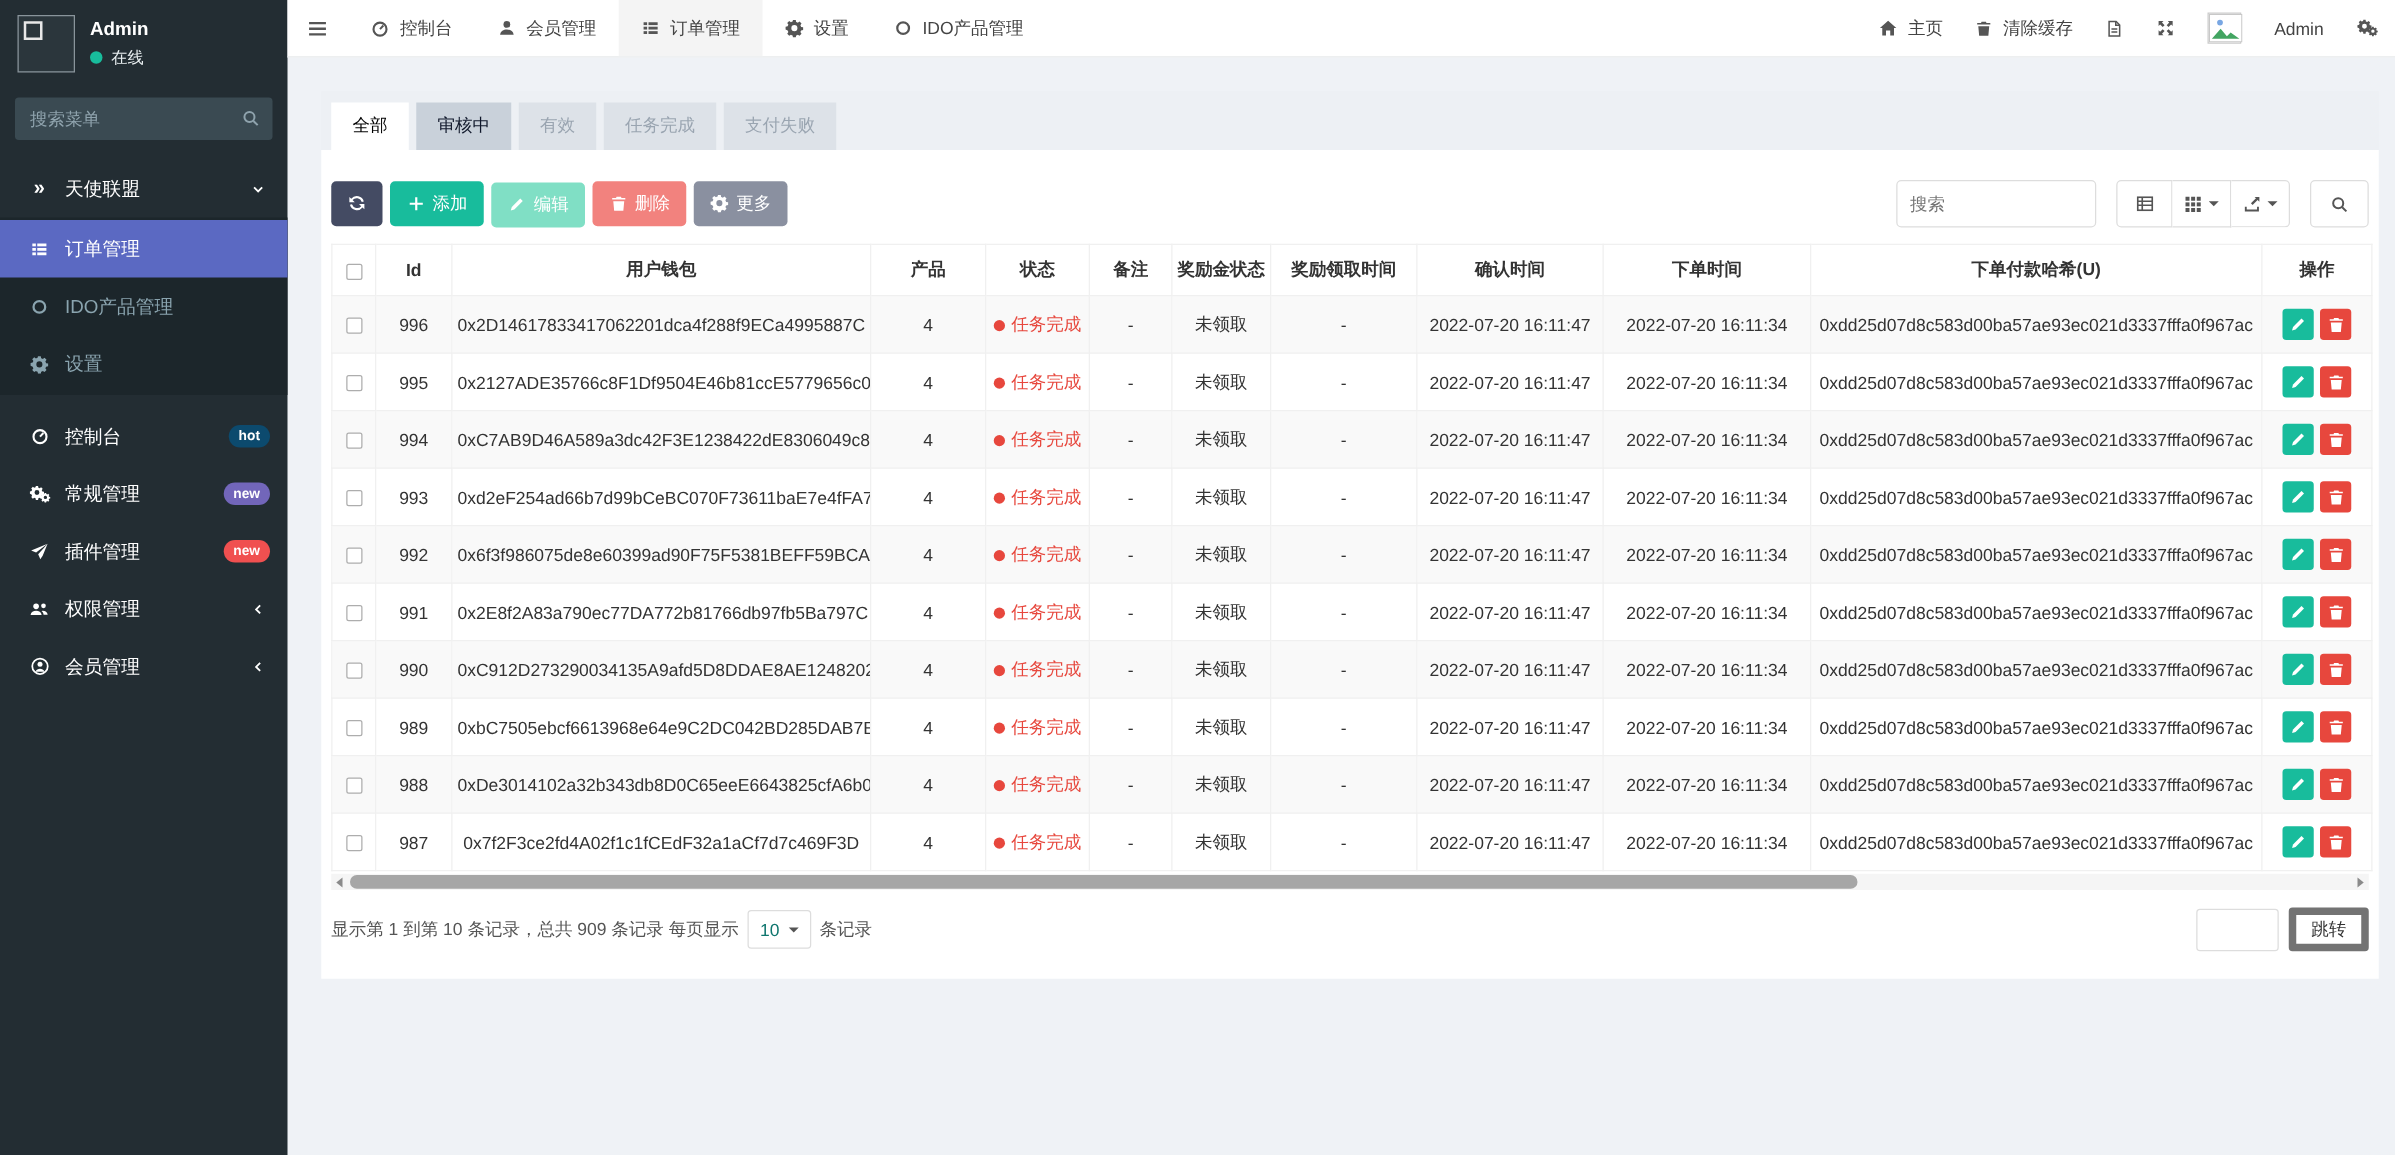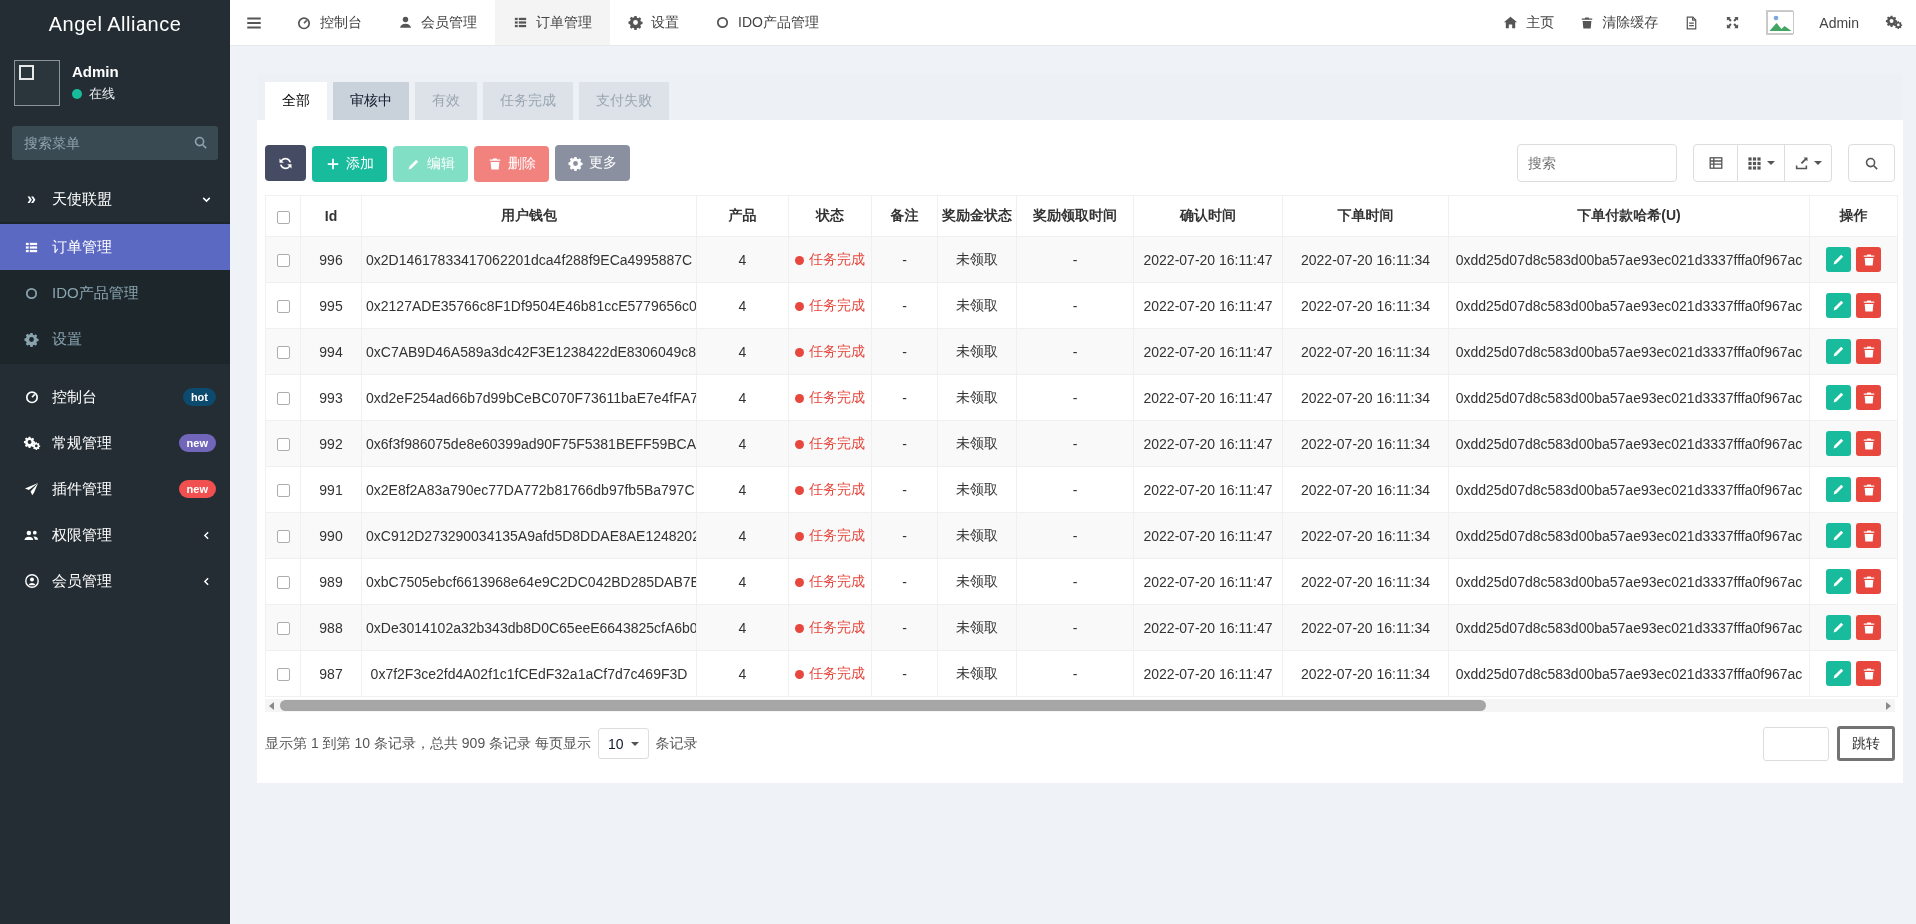--- a/index.html
+++ b/index.html
@@ -45,21 +45,21 @@
   .nav-avatar{width:27px;height:25px;border:1px solid #ccc;background:#fff}
 
   
   .content{flex:1;padding:27px 13px 0 27px;overflow:hidden}
   .tabs-strip{background:#edf0f4;padding:9px 8px 0;display:flex;gap:6px;height:47px}
   .tab{padding:0 17px;display:flex;align-items:center;font-size:14px;background:#dde2e8;color:#9aa5b1;cursor:pointer}
   .tab.active{background:#fff;color:#000000}
   .tab.mid{background:#c9d1da;color:#0f172a}
   .panel-body{background:#fff;padding:24px 8px 22px}
 
-  .toolbar{display:flex;align-items:flex-end}
+  .toolbar{display:flex;align-items:center}
   .btn{height:36px;border:none;border-radius:4px;color:#fff;font-size:14px;display:inline-flex;align-items:center;gap:6px;padding:0 13px;margin-right:6px;cursor:pointer}
   .btn .ic{width:15px}
   .btn.dark{background:#444b63}.btn.green{background:#18bc9c}.btn.lightgreen{background:#80dfc5}.btn.red{background:#f2827e}.btn.gray{background:#8a90a0}
   .toolbar-right{margin-left:auto;display:flex;align-items:center}
   .search-input{width:160px;height:38px;border:1px solid #ddd;border-radius:4px;padding:0 10px;font-size:14px;color:#555;outline:none}
   .btn-group{display:flex;margin-left:16px}
   .tool-btn{height:38px;min-width:45px;background:#fff;border:1px solid #ddd;display:inline-flex;align-items:center;justify-content:center;gap:5px;color:#555;cursor:pointer;padding:0 9px}
   .btn-group .tool-btn+.tool-btn{border-left:none}
   .btn-group .tool-btn:first-child{border-radius:4px 0 0 4px}
   .btn-group .tool-btn:last-child{border-radius:0 4px 4px 0}
@@ -79,35 +79,34 @@
   .row-btn.del{background:#e7473d}
 
   .hscroll{height:13px;background:#f5f5f5;position:relative;margin-top:2px}
   .hs-arrow{position:absolute;top:3px;width:0;height:0;border-top:4px solid transparent;border-bottom:4px solid transparent}
   .hs-arrow.left{left:4px;border-right:5px solid #8a8a8a}
   .hs-arrow.right{right:4px;border-left:5px solid #8a8a8a}
   .hs-thumb{position:absolute;left:15px;top:1px;height:11px;width:74%;background:#a6a6a6;border-radius:6px;cursor:pointer}
 
   .pagination-bar{display:flex;align-items:center;margin-top:14px}
   .pg-left{font-size:14px;color:#555;display:flex;align-items:center;gap:7px}
-  .page-size-btn{border:1px solid #ddd;border-radius:3px;background:#fff;height:31px;padding:0 9px;display:inline-flex;align-items:center;gap:7px;color:#0f172a;cursor:pointer;font-size:14px}
+  .page-size-btn{border:1px solid #ddd;border-radius:3px;background:#fff;height:31px;padding:0 9px;display:inline-flex;align-items:center;gap:7px;color:#0f766e;cursor:pointer;font-size:14px}
   .pg-right{margin-left:auto;display:flex;align-items:center}
   .pagination{display:flex}
   .page-item{min-width:36px;height:35px;display:inline-flex;align-items:center;justify-content:center;border:1px solid #ddd;margin-left:-1px;background:#fff;color:#337ab7;font-size:14px;padding:0 11px;cursor:pointer}
   .page-item.nav-pg{color:#666}
   .page-item.disabled{color:#999;cursor:default}
   .page-item.active{background:#337ab7;border-color:#337ab7;color:#fff}
   .jump-input{width:66px;height:34px;border:1px solid #ddd;border-radius:3px;margin-left:14px;outline:none;padding:0 6px}
-  .jump-btn{height:35px;border:3px solid #737373;border-radius:3px;background:#fff;color:#333;font-size:14px;padding:0 12px;margin-left:8px;cursor:pointer}
+  .jump-btn{height:35px;border:6px solid #737373;border-radius:3px;background:#fff;color:#333;font-size:14px;padding:0 12px;margin-left:8px;cursor:pointer}
 </style>
 </head>
 <body>
 
 <aside class="sidebar">
-  <div class="logo">Angel Alliance</div>
   <div class="user-panel">
     <div class="avatar-box"></div>
     <div>
       <div class="user-name">Admin</div>
       <div class="user-status">
         <span class="status-dot"></span>
         <span>在线</span>
       </div>
     </div>
   </div>

